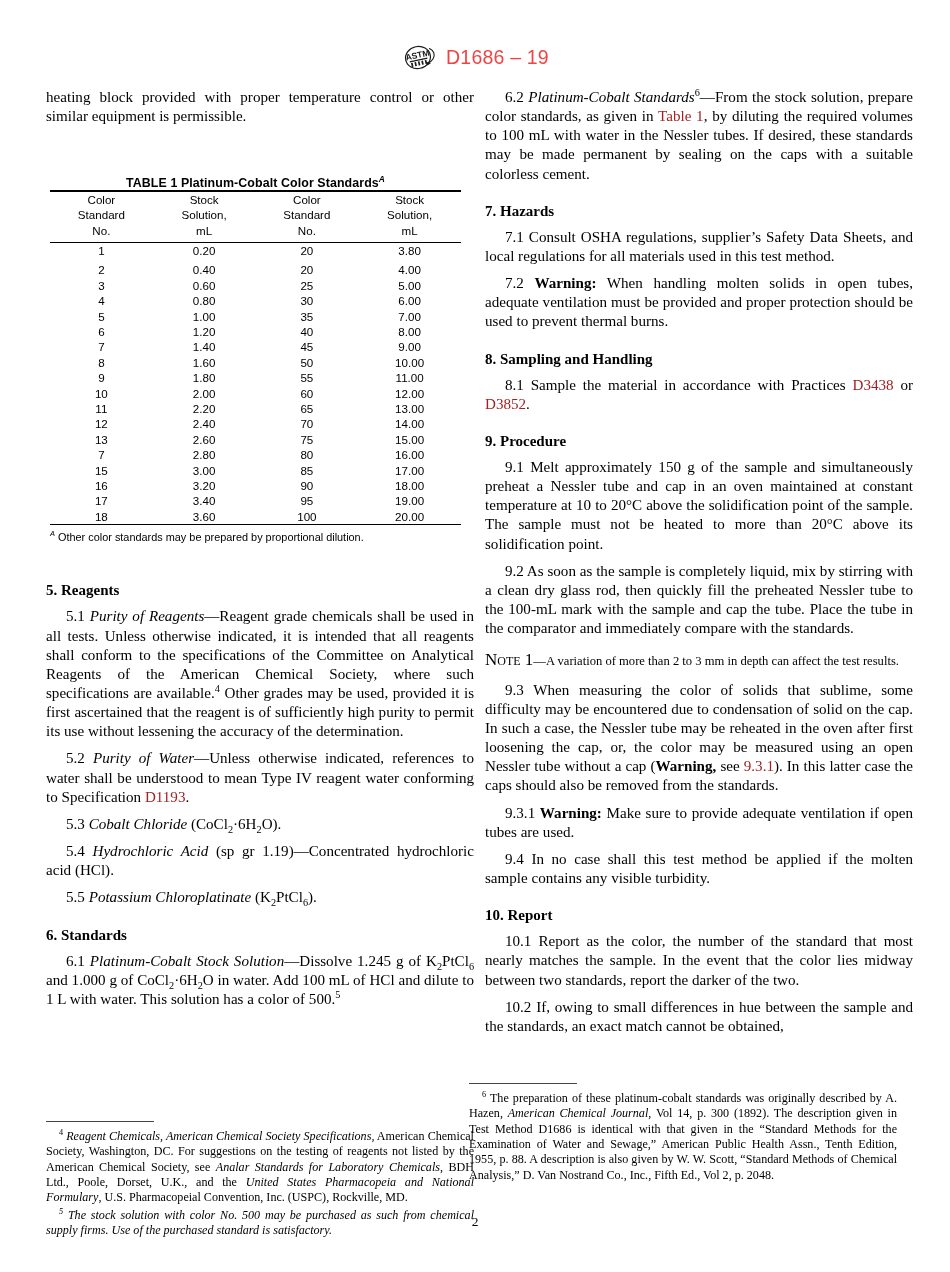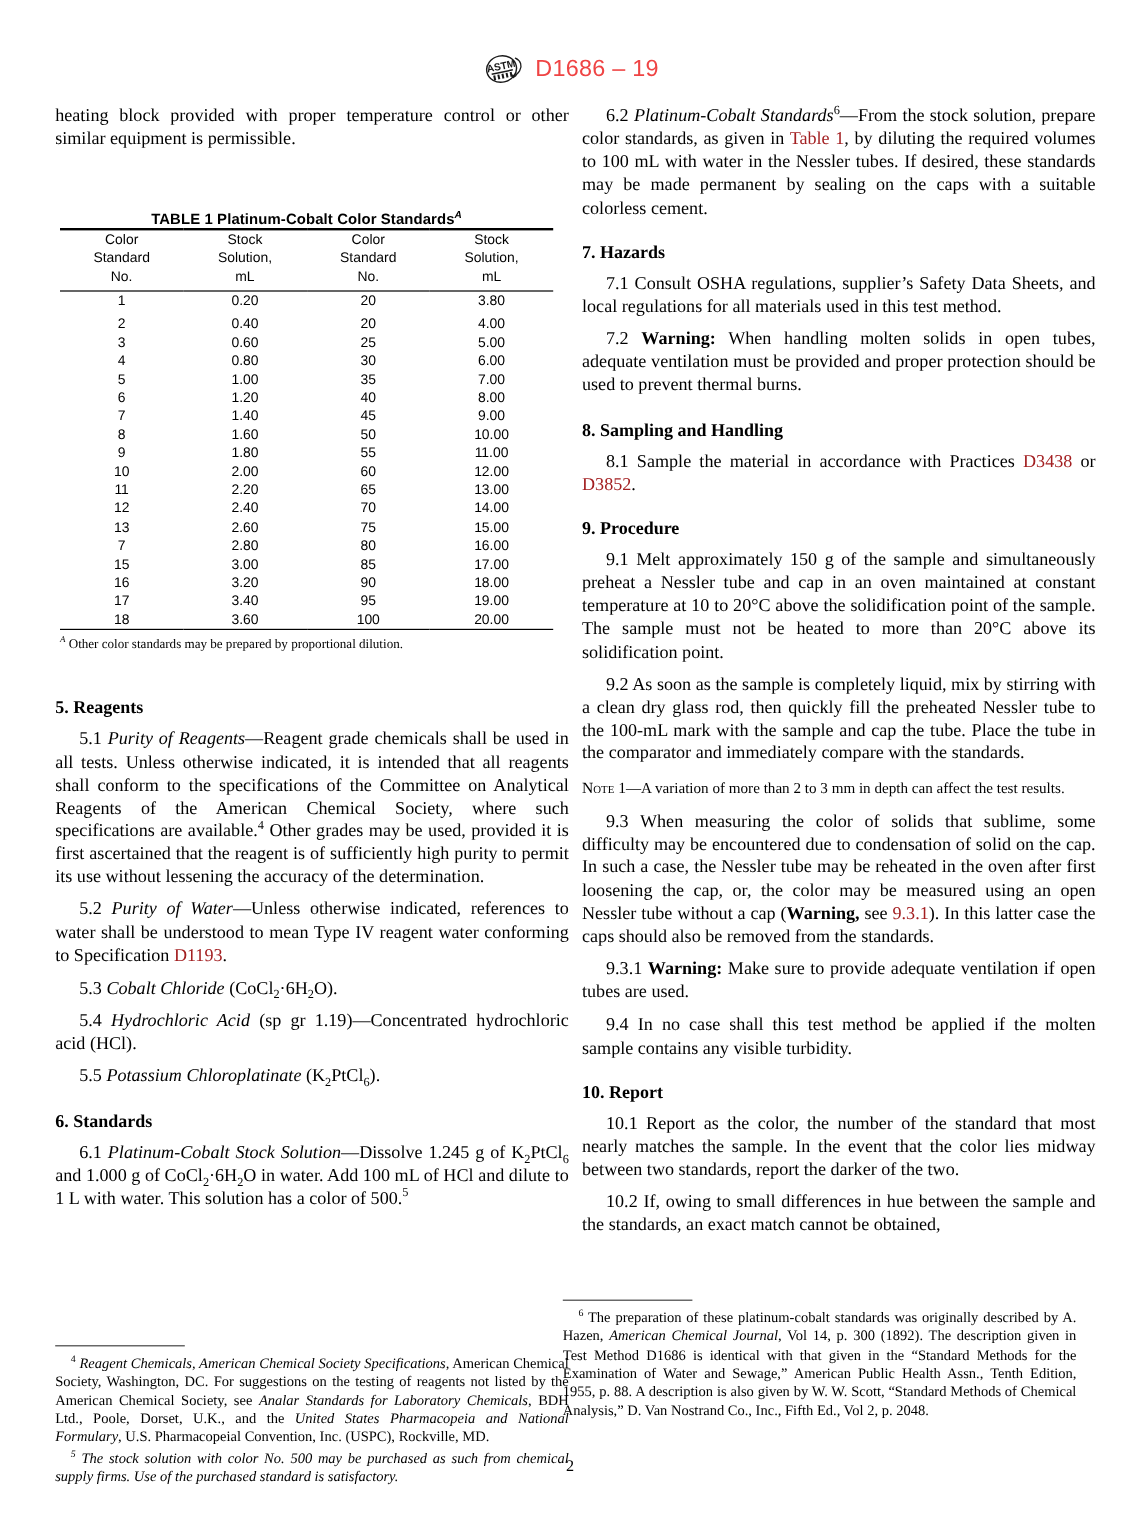--- a/index.html
+++ b/index.html
@@ -83,21 +83,21 @@
   sub { font-size: 0.68em; vertical-align: sub; line-height: 0; }
 
   .note {
     font-size: 12.6px;
     line-height: 1.25;
     text-align: justify;
     margin: 11px 0 0 0;
   }
   .note .note-label {
     font-variant: small-caps;
-    font-size: 13px;
+    font-size: 17px;
   }
 
   
   .table-wrap {
     position: absolute;
     left: 50px;
     top: 176px;
     width: 411px;
     font-family: "Liberation Sans", "DejaVu Sans", sans-serif;
   }
@@ -125,21 +125,21 @@
     text-align: center;
     padding: 0;
     line-height: 1.33;
   }
   .rule-top    { border-top: 2.1px solid #000; }
   .rule-mid    { border-top: 1.1px solid #000; }
   .rule-bottom { border-top: 1.6px solid #000; }
   tr.head-spacer td { height: 4px; padding: 0; }
   tr.body-spacer td { height: 4px; padding: 0; }
   .tbl-foot {
-    font-family: Liberation Serif, serif;
+    font-family: Liberation Sans, sans-serif;
     font-size: 10.9px;
     margin-top: 3px;
     text-align: left;
     line-height: 1.3;
   }
   .tbl-foot sup { font-style: italic; }
 
   
   .footnotes {
     position: absolute;

